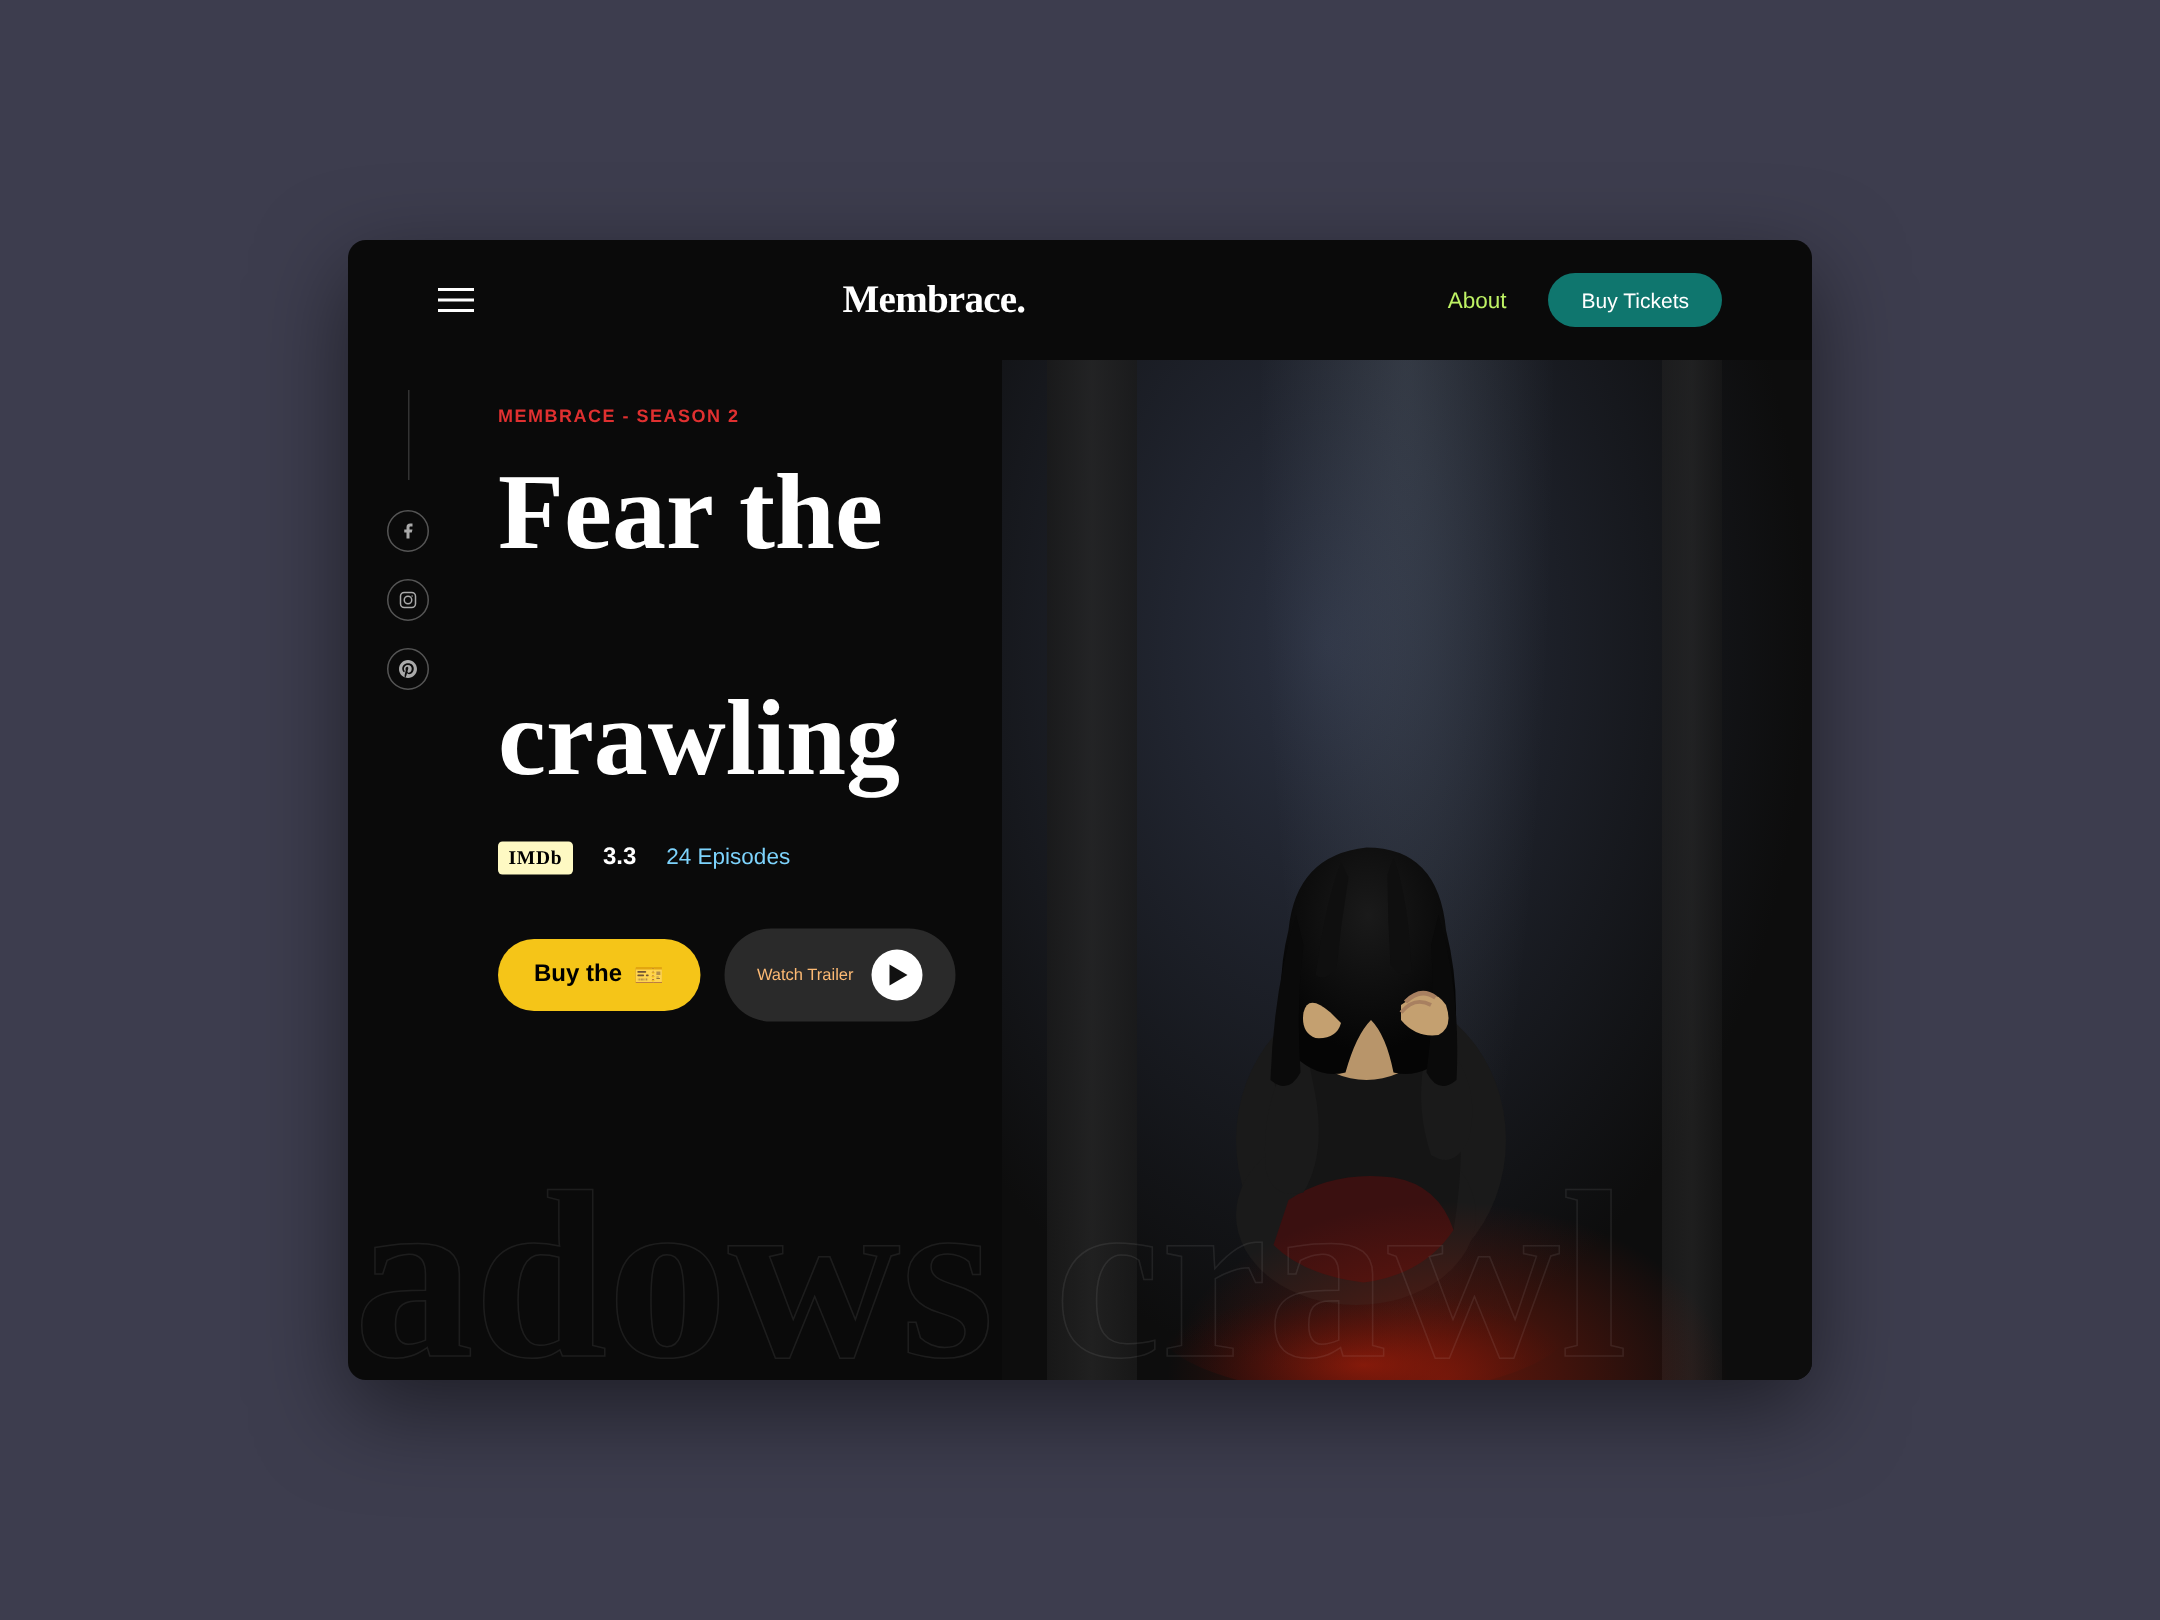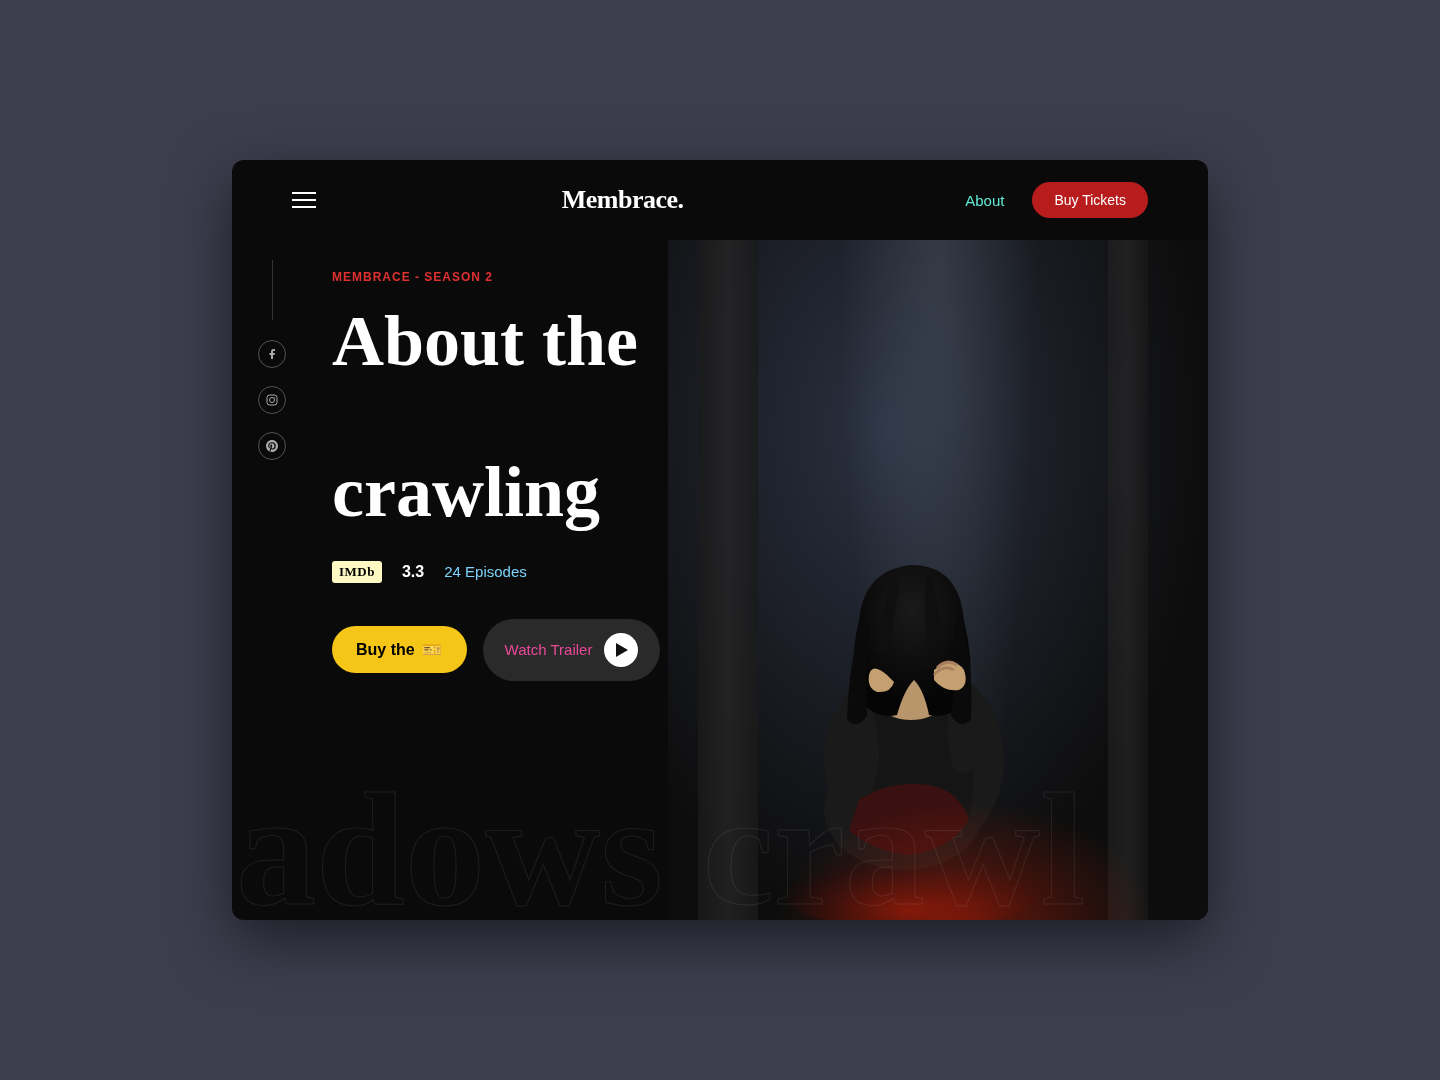--- a/index.html
+++ b/index.html
@@ -56,29 +56,29 @@
       letter-spacing: -0.5px;
     }
 
     .nav-right {
       display: flex;
       align-items: center;
       gap: 28px;
     }
 
     .nav-about {
-      color: #5eead4;
+      color: #bef264;
       font-size: 15px;
       font-family: Arial, sans-serif;
       cursor: pointer;
       margin-left: 36px;
     }
 
     .nav-buy-tickets {
-      background: #b91c1c;
+      background: #0f766e;
       color: #fff;
       border: none;
       padding: 10px 22px;
       border-radius: 30px;
       font-size: 14px;
       font-family: Arial, sans-serif;
       cursor: pointer;
     }
 
     
@@ -204,25 +204,25 @@
       align-items: center;
       gap: 8px;
     }
 
     .ticket-icon {
       font-size: 16px;
     }
 
     .btn-watch-trailer {
       background: #2a2a2a;
-      color: #ec4899;
+      color: #fdba74;
       border: none;
       padding: 14px 22px;
       border-radius: 40px;
-      font-size: 15px;
+      font-size: 11px;
       font-family: Arial, sans-serif;
       cursor: pointer;
       display: flex;
       align-items: center;
       gap: 12px;
     }
 
     .play-icon {
       width: 34px;
       height: 34px;
@@ -375,21 +375,21 @@
             <path d="M12 0C5.373 0 0 5.373 0 12c0 5.084 3.163 9.426 7.627 11.174-.105-.949-.2-2.405.042-3.441.218-.937 1.407-5.965 1.407-5.965s-.359-.719-.359-1.782c0-1.668.967-2.914 2.171-2.914 1.023 0 1.518.769 1.518 1.69 0 1.029-.655 2.568-.994 3.995-.283 1.194.599 2.169 1.777 2.169 2.133 0 3.772-2.249 3.772-5.495 0-2.873-2.064-4.882-5.012-4.882-3.414 0-5.418 2.561-5.418 5.207 0 1.031.397 2.138.893 2.738a.36.36 0 0 1 .083.345l-.333 1.36c-.053.22-.174.267-.402.161-1.499-.698-2.436-2.889-2.436-4.649 0-3.785 2.75-7.262 7.929-7.262 4.163 0 7.398 2.967 7.398 6.931 0 4.136-2.607 7.464-6.227 7.464-1.216 0-2.359-.632-2.75-1.378l-.748 2.853c-.271 1.043-1.002 2.35-1.492 3.146C9.57 23.812 10.763 24 12 24c6.627 0 12-5.373 12-12S18.627 0 12 0z"></path>
           </svg>
         </div>
       </div>
     </div>
 
     <div class="hero-left">
       <p class="season-label">MEMBRACE - SEASON 2</p>
 
       <h1 class="hero-title">
-        <span>About the</span><br>
+        <span>Fear the</span><br>
         <br>
         <span>crawling</span>
       </h1>
 
       <div class="meta-row">
         <span class="imdb-badge">IMDb</span>
         <span class="imdb-score">3.3</span>
         <span class="episodes-label">24 Episodes</span>
       </div>
 

